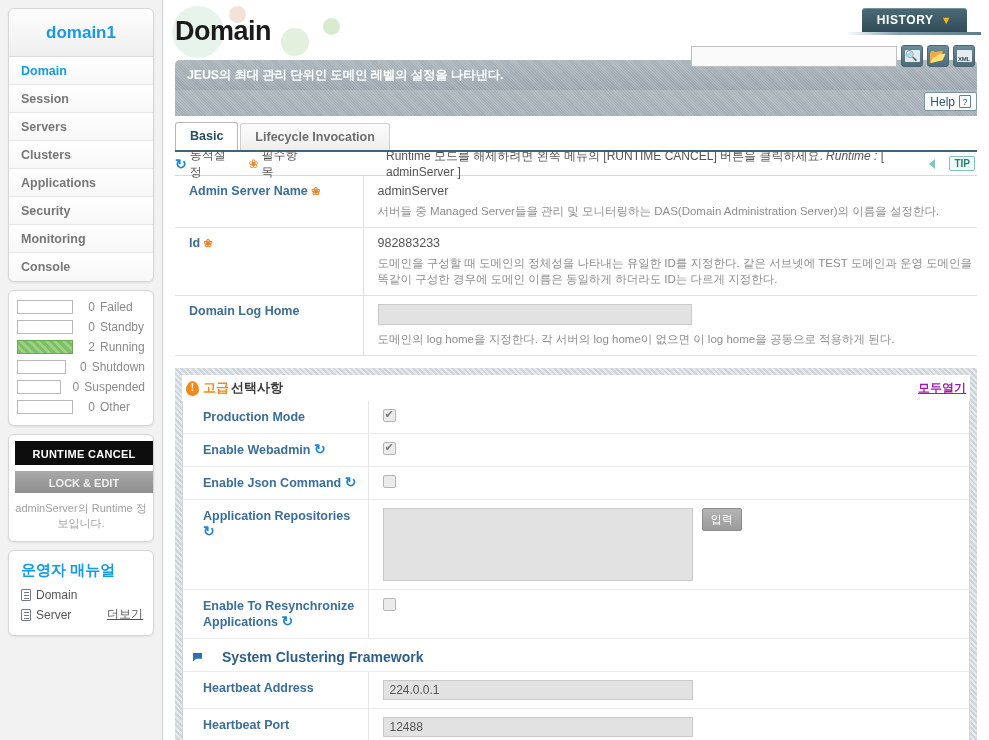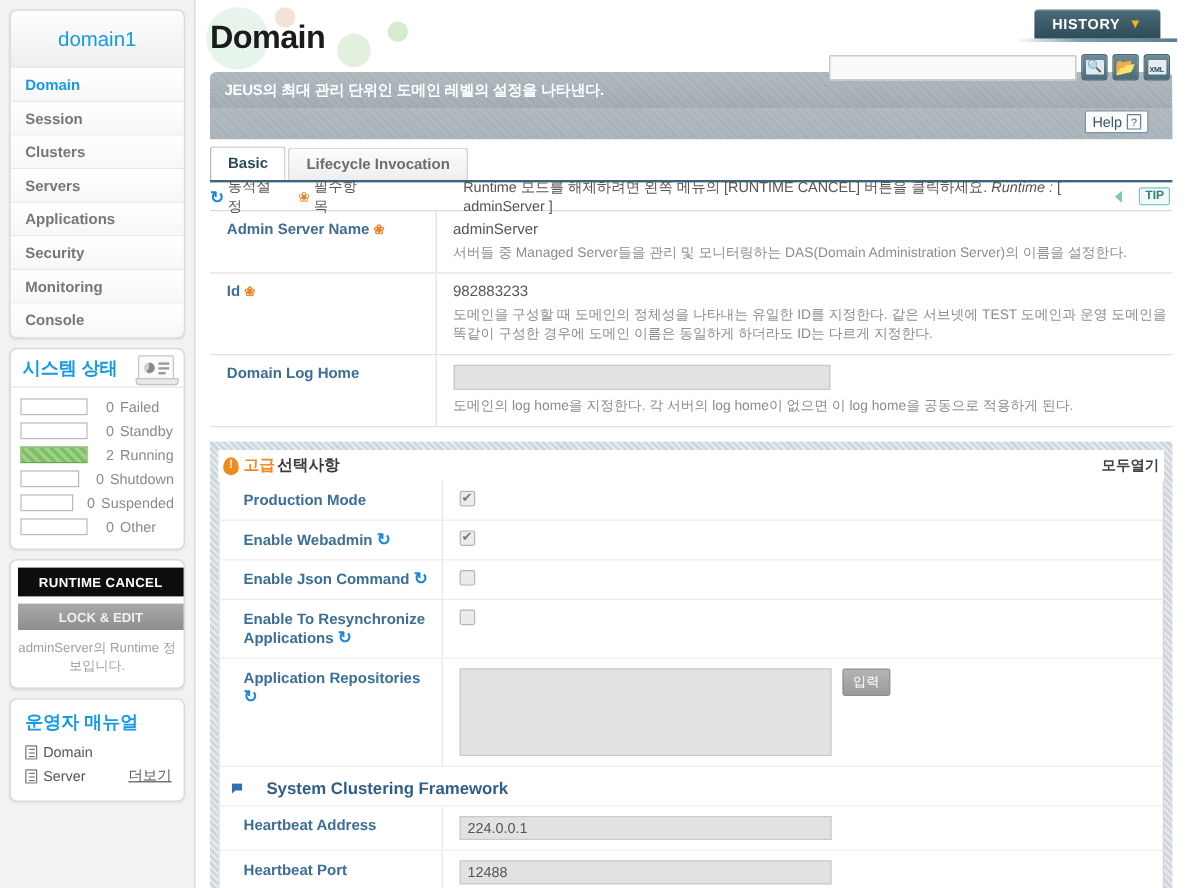--- a/index.html
+++ b/index.html
@@ -23,21 +23,21 @@
   }
   .panel {
     background:#fff;
     border:1px solid #d6d6d6;
     border-radius:6px;
     box-shadow:0 1px 2px rgba(0,0,0,.08);
     margin-bottom:8px;
   }
   .domain-head {
     height:48px; line-height:48px; text-align:center;
-    font-size:17px; font-weight:normal; color:#159ae4;
+    font-size:17px; font-weight:bold; color:#159ae4;
     background:linear-gradient(#fdfdfd,#efefef);
     border-bottom:1px solid #dcdcdc;
     border-radius:6px 6px 0 0;
   }
   .nav-list { list-style:none; margin:0; padding:0; }
   .nav-list li {
     height:28px; line-height:28px;
     padding-left:12px;
     font-size:12.5px; font-weight:bold;
     color:#777;
@@ -168,21 +168,21 @@
     color:#fff; font-size:12.5px; font-weight:bold;
     display:flex; align-items:center; padding-left:12px;
     letter-spacing:-.2px;
   }
   .help-row{ position:relative; height:26px; margin:0 12px;
     background:
       repeating-linear-gradient(45deg,rgba(255,255,255,.16) 0 1px,transparent 1px 2px),
       linear-gradient(#a9b3ba,#a3adb5);
   }
   .help-btn{
-    position:absolute; right:20px; top:2px;
+    position:absolute; right:0; top:2px;
     background:#fbfbfb; border:1px solid #7d94a1; border-radius:2px;
     height:19px; padding:0 5px; display:flex; align-items:center; gap:4px;
     font-size:12px; color:#33586b; cursor:pointer;
   }
   .help-q{ border:1px solid #5f8095; width:12px; height:13px; font-size:9px;
            display:flex;align-items:center;justify-content:center; color:#33586b; border-radius:1px;}
 
   .tabs{ margin:8px 12px 0 12px; display:flex; align-items:flex-end; height:28px;
          border-bottom:2px solid #3f6378; }
   .tab{
@@ -241,21 +241,21 @@
   .adv-head{
     height:26px; display:flex; align-items:center; padding:0 4px 0 4px;
     font-size:13px; font-weight:bold;
   }
   .adv-bang{
     display:inline-block; width:13px; height:15px; margin-right:4px;
     background:#f08a1c; border-radius:50% 50% 50% 50%/60% 60% 40% 40%;
     color:#fff; font-size:10px; font-weight:bold; text-align:center; line-height:13px;
   }
   .adv-t1{ color:#f08a1c; } .adv-t2{ color:#3a3a3a; margin-left:2px;}
-  .openall{ margin-left:auto; font-size:12px; color:#404040; cursor:pointer;}
+  .openall{ margin-left:auto; font-size:12px; color:#a21caf; text-decoration:underline; cursor:pointer;}
   .adv-body{ border:1px solid #d5d5d5; border-top:none; background:#fff; padding:0; }
 
   .adv-table{ border-collapse:collapse; width:100%; }
   .adv-table tr{ border-bottom:1px solid #ececec; }
   .adv-table td{ vertical-align:top; padding:8px 0; }
   td.alabel{
     width:185px; padding-left:20px; padding-right:8px;
     color:#3c6e96; font-size:12.5px; font-weight:bold; line-height:16px;
     border-right:1px solid #e6e6e6;
   }
@@ -295,39 +295,30 @@
 </head>
 <body>
 
 <div id="sidebar">
 
   <div class="panel">
     <div class="domain-head">domain1</div>
     <ul class="nav-list">
       <li class="active">Domain</li>
       <li>Session</li>
+      <li>Servers</li>
       <li>Clusters</li>
-      <li>Servers</li>
       <li>Applications</li>
       <li>Security</li>
       <li>Monitoring</li>
       <li>Console</li>
     </ul>
   </div>
 
   <div class="panel">
-    <div class="status-head">
-      <span class="status-title">시스템 상태</span>
-      <span class="monitor-icon">
-        <span class="mi-pie"></span>
-          <span class="mi-l1"></span>
-          <span class="mi-l2"></span>
-          <span class="mi-l3"></span>
-      </span>
-    </div>
     <div class="status-rows">
       <div class="st-row">
         <span class="st-bar"></span>
         <span class="st-num">0</span>
         <span class="st-lbl">Failed</span>
       </div>
       <div class="st-row">
         <span class="st-bar"></span>
         <span class="st-num">0</span>
         <span class="st-lbl">Standby</span>
@@ -506,35 +497,35 @@
           <td class="alabel">
             <span>Enable Json Command</span>
             <span class="sync-icon"></span>
           </td>
           <td class="afield">
             <span class="chk"></span>
           </td>
         </tr>
         <tr>
           <td class="alabel">
+            <span>Application Repositories</span>
+            <span class="sync-icon"></span>
+          </td>
+          <td class="afield">
+            <textarea class="ta-disabled" disabled="" style=""></textarea>
+            <span class="btn-input">입력</span>
+          </td>
+        </tr>
+        <tr>
+          <td class="alabel">
             <span>Enable To Resynchronize Applications</span>
             <span class="sync-icon"></span>
           </td>
           <td class="afield">
             <span class="chk"></span>
-          </td>
-        </tr>
-        <tr>
-          <td class="alabel">
-            <span>Application Repositories</span>
-            <span class="sync-icon"></span>
-          </td>
-          <td class="afield">
-            <textarea class="ta-disabled" disabled="" style=""></textarea>
-            <span class="btn-input">입력</span>
           </td>
         </tr>
         <tr class="subsec-row">
           <td colspan="2">
             <div class="subsec">
               <span class="subsec-mark"></span>
               <span>System Clustering Framework</span>
             </div>
           </td>
         </tr>

